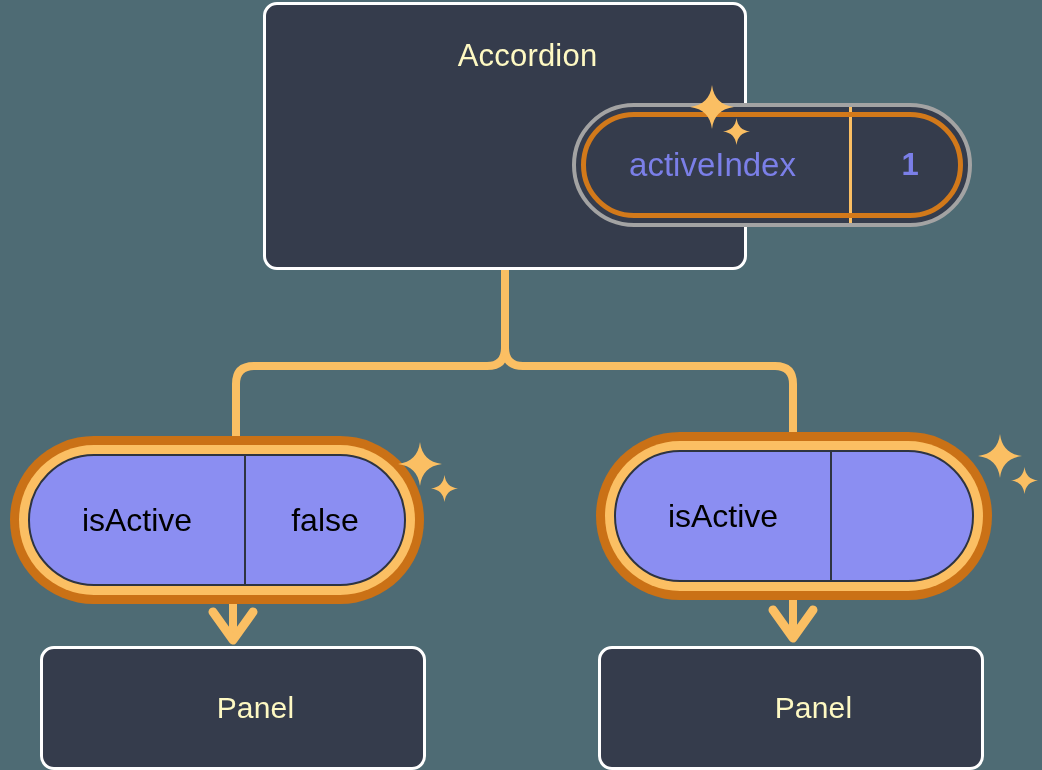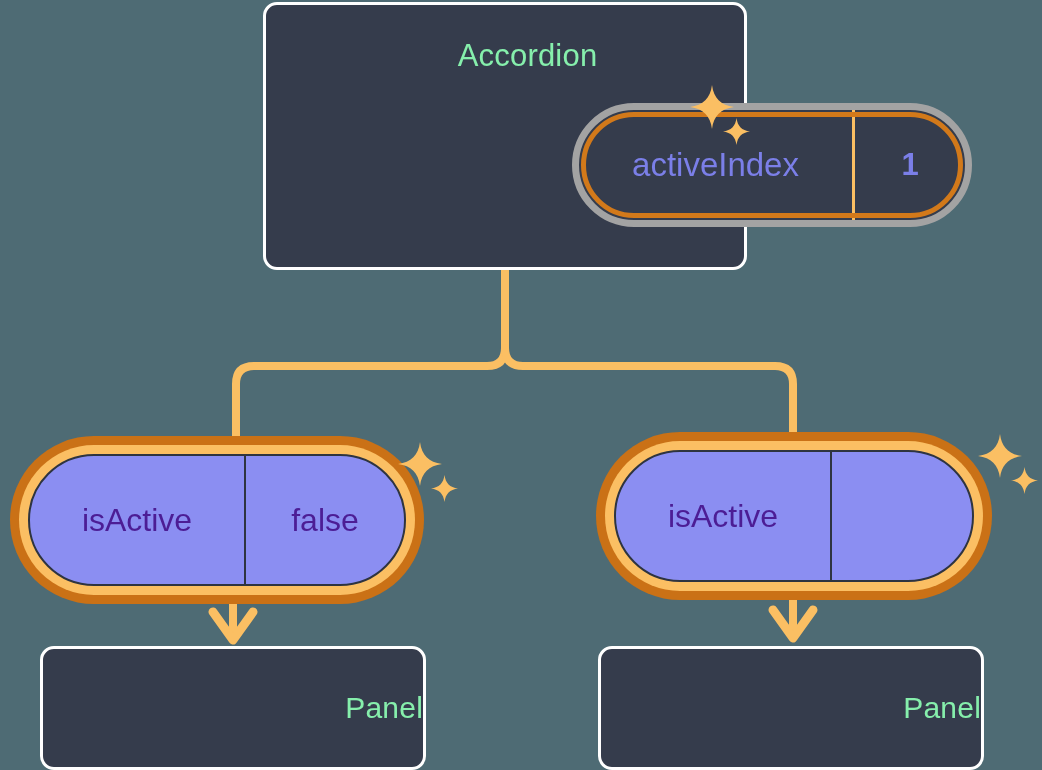--- a/index.html
+++ b/index.html
@@ -34,21 +34,21 @@
 
   
   .card {
     position: absolute;
     background: #353c4c;
     border: 3px solid #ffffff;
     border-radius: 14px;
     z-index: 2;
   }
   .card-title {
-    color: #86efac;
+    color: #fef9c3;
     font-size: 31px;
     font-weight: 400;
     letter-spacing: 0.2px;
     text-align: center;
     white-space: nowrap;
     margin-left: 45px;
   }
 
   
   #accordion-card {
@@ -61,21 +61,21 @@
     margin-top: 33px;
   }
 
   
   .panel-card {
     top: 646px;
     width: 386px;
     height: 124px;
     display: flex;
     align-items: center;
-    justify-content: flex-end;
+    justify-content: center;
   }
   #panel-card-left  { left: 40px; }
   #panel-card-right { left: 598px; }
   .panel-card .card-title { font-size: 30px; }
 
   
   .pill {
     position: absolute;
     z-index: 3;
     border-radius: 999px;
@@ -83,21 +83,21 @@
     align-items: stretch;
   }
 
   
   #pill-activeindex {
     left: 306px;
     top: 98px;
     width: 400px;
     height: 124px;
     background: #353c4c;
-    border: 7px solid #a3a3a3;
+    border: 4px solid #a3a3a3;
     outline: 5px solid #d2791a;
     outline-offset: -14px;
     box-shadow: 0 0 0 0 transparent;
   }
   #pill-activeindex .pill-key,
   #pill-activeindex .pill-val {
     display: flex;
     align-items: center;
     justify-content: center;
     color: #7b7fe8;
@@ -125,21 +125,21 @@
       0 0 0 18px #ca7116;
   }
   #pill-isactive-left  { left: 28px;  top: 454px; width: 378px; }
   #pill-isactive-right { left: 614px; top: 450px; width: 360px; }
 
   .pill-purple .pill-key,
   .pill-purple .pill-val {
     display: flex;
     align-items: center;
     justify-content: center;
-    color: #4c1d95;
+    color: #000000;
     white-space: nowrap;
   }
   .pill-purple .pill-key {
     font-size: 32px;
     font-weight: 400;
     border-right: 2px solid #2e3440;
   }
   .pill-purple .pill-val {
     flex: 1 1 auto;
     font-size: 32px;

